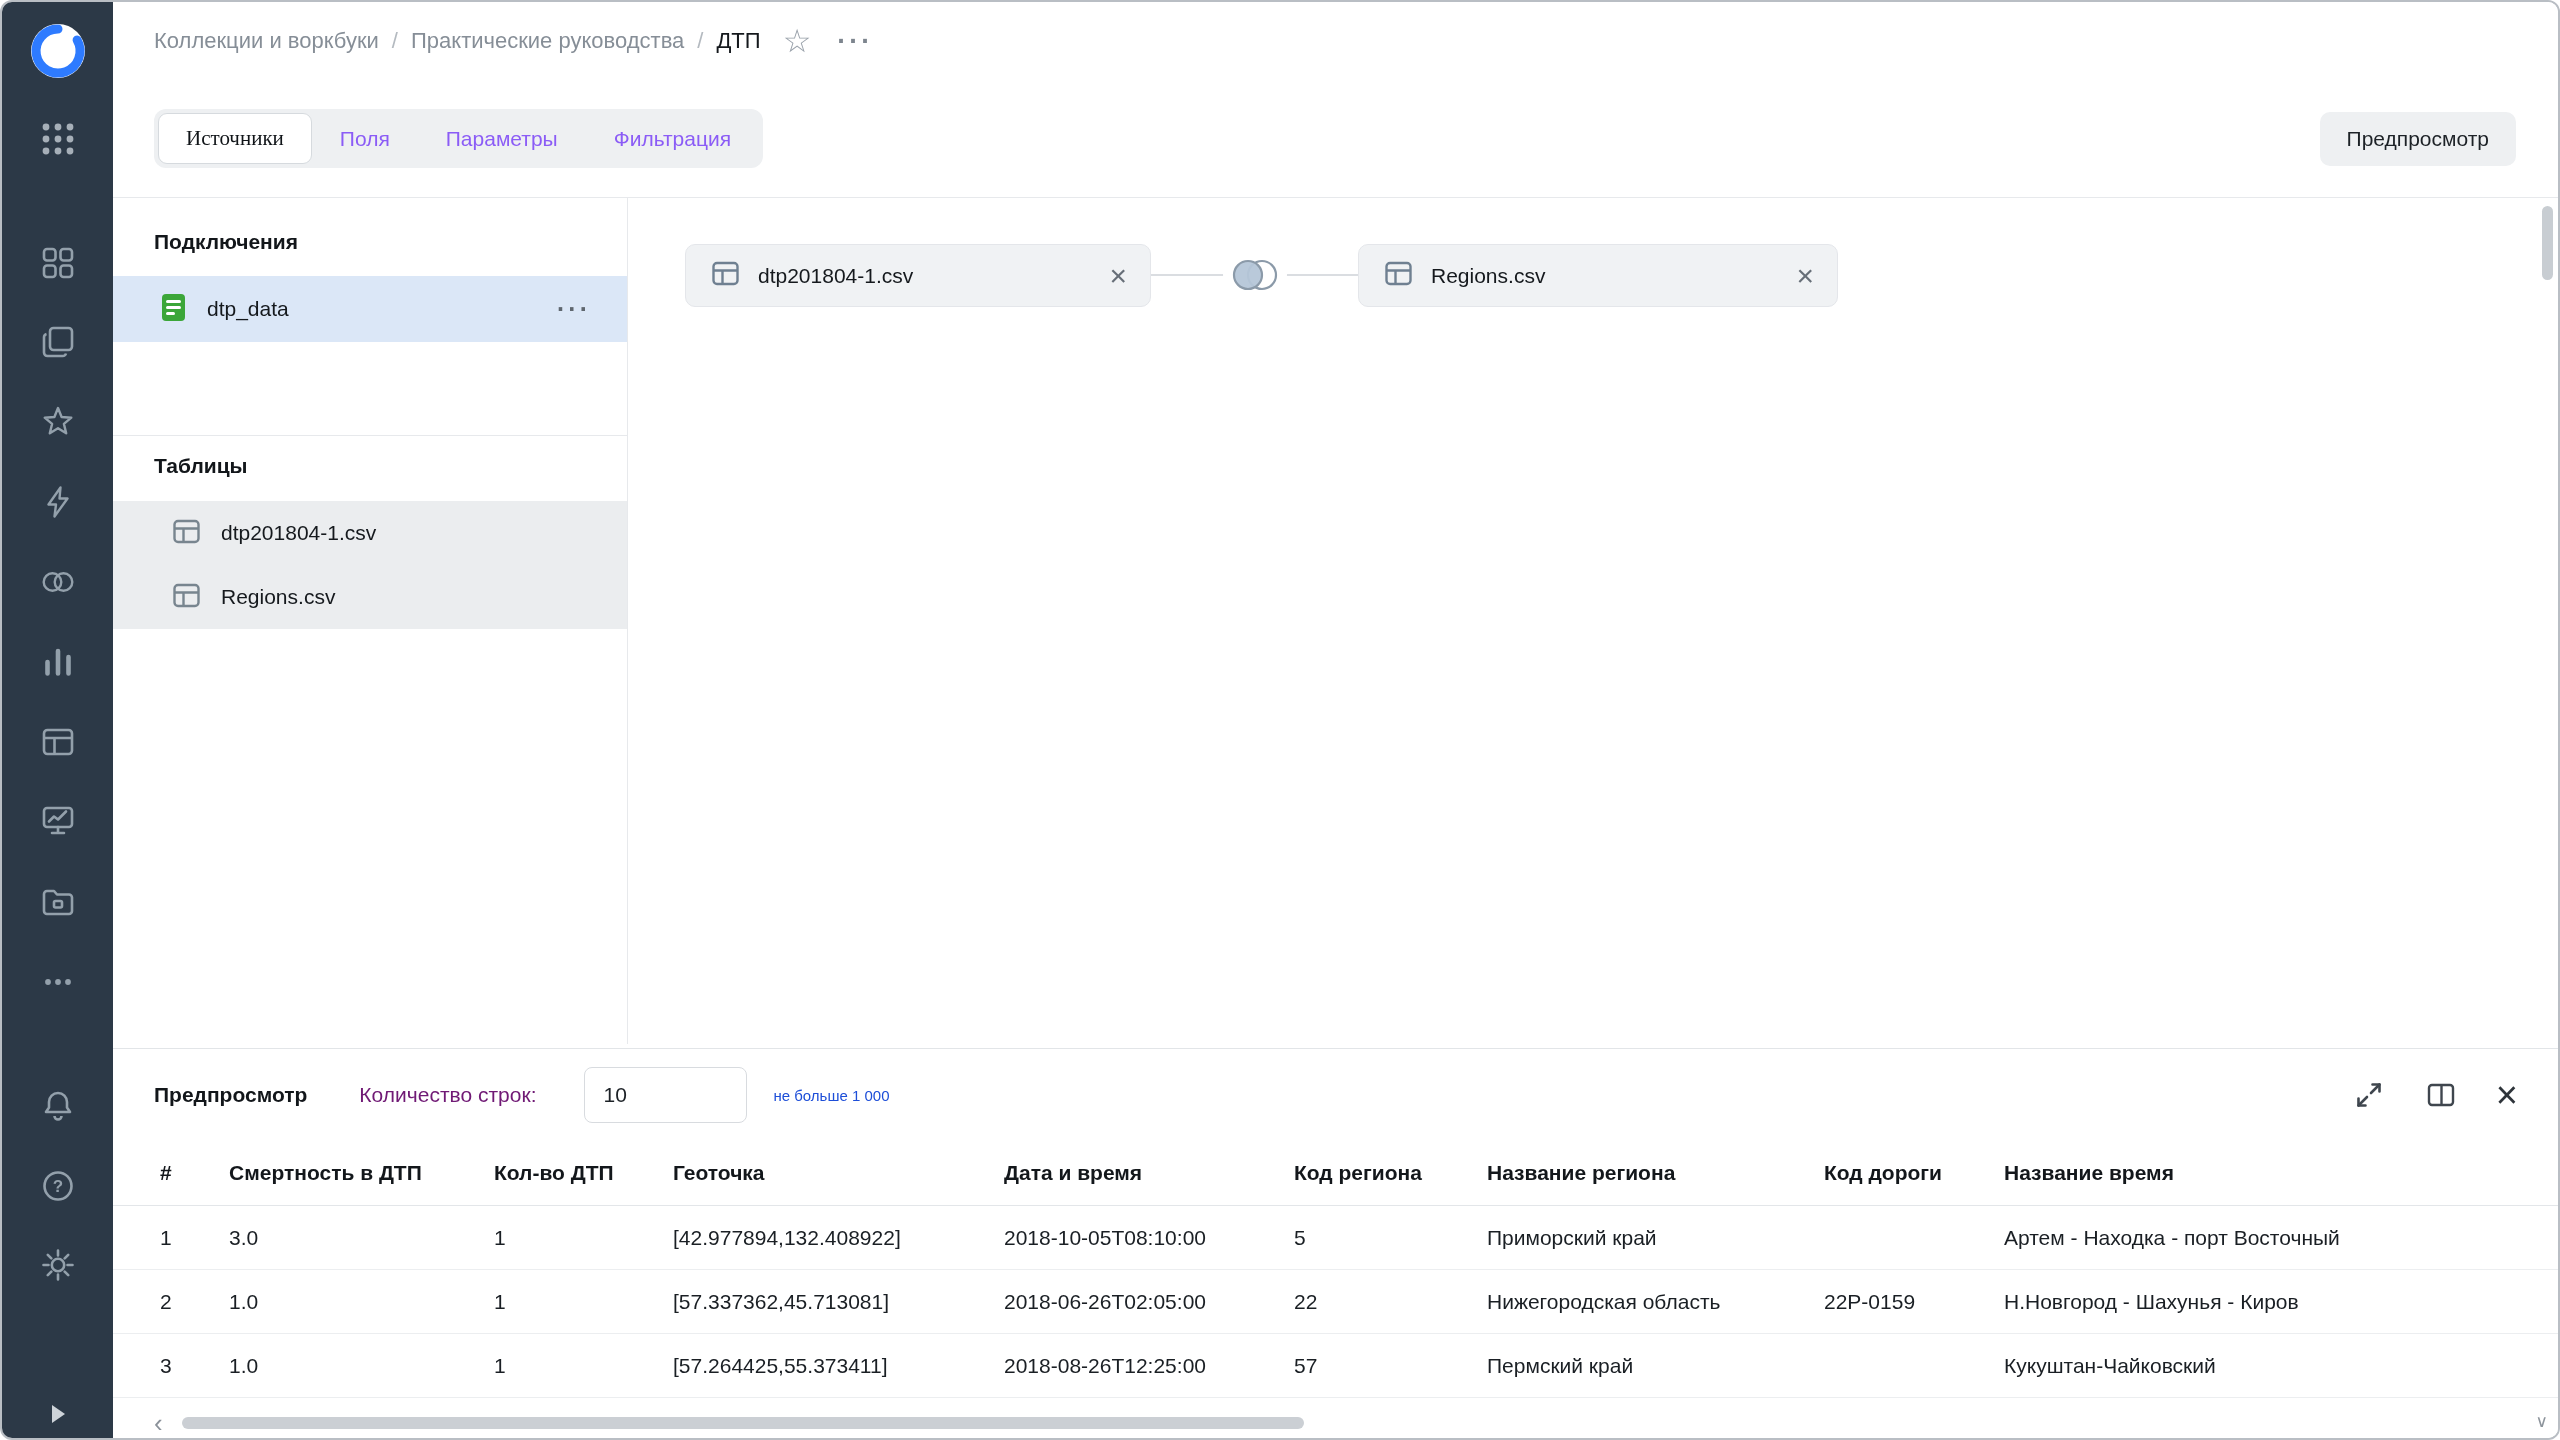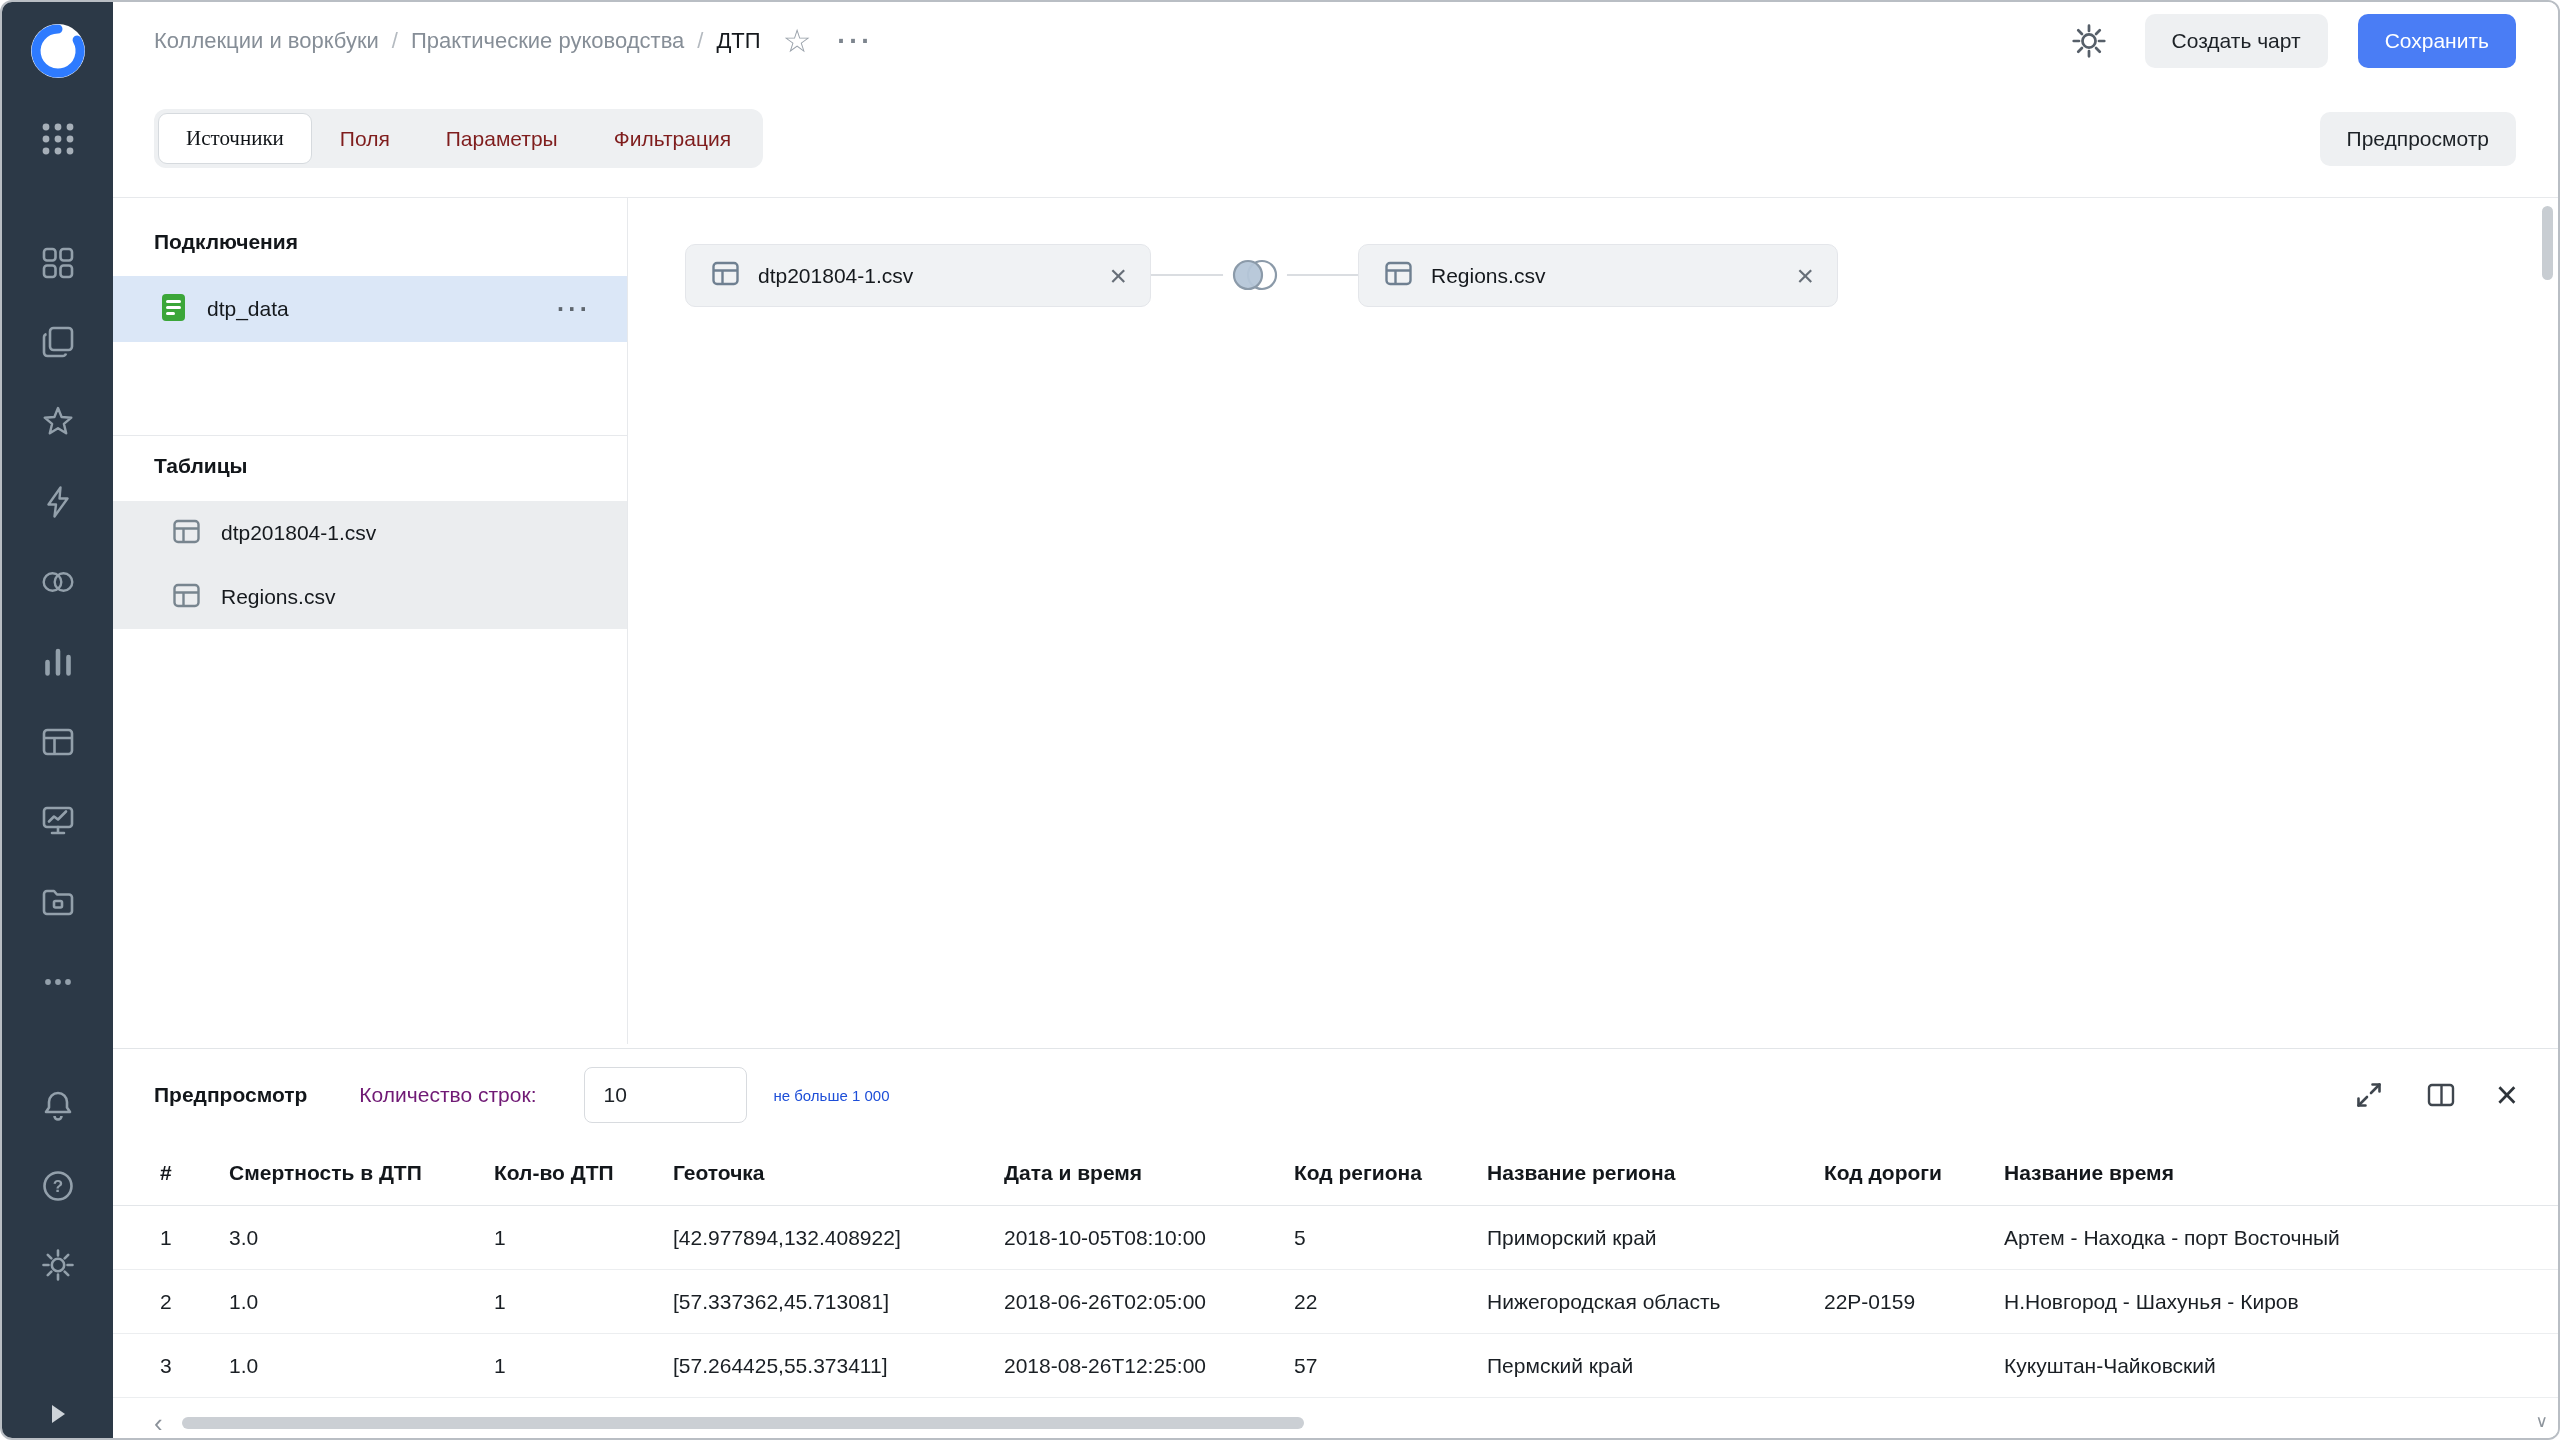--- a/index.html
+++ b/index.html
@@ -26,21 +26,21 @@
   .header-gear { margin-right:36px; cursor:pointer; display:flex; }
   .btn { display:inline-flex; align-items:center; justify-content:center; height:54px; padding:0 27px;
          border:none; border-radius:10px; font-size:21px; font-family:inherit; cursor:pointer; }
   .btn-gray { background:#eef0f2; color:#1d2227; }
   .btn-blue { background:#4a7df5; color:#ffffff; margin-left:30px; }
 
   
   .tabs-row { position:absolute; left:111px; top:78px; right:0; height:118px; background:#fff;
               border-bottom:1px solid #e7e9ec; display:flex; align-items:center; padding:0 42px 0 41px; }
   .tabgroup { display:flex; background:#eef0f2; border-radius:12px; padding:4px; }
-  .tab { height:51px; display:flex; align-items:center; padding:0 27px; font-size:21px; color:#7f1d1d;
+  .tab { height:51px; display:flex; align-items:center; padding:0 27px; font-size:21px; color:#8b5cf6;
          border-radius:9px; border:1px solid transparent; cursor:pointer; white-space:nowrap; }
   .tab.active { background:#fff; border-color:#d6dade; color:#101418;font-family:Liberation Serif, serif; }
   .preview-btn { margin-left:auto; }
 
   
   .content { position:absolute; left:111px; top:196px; right:0; bottom:394px; display:flex; }
   .left-panel { width:515px; border-right:1px solid #e7e9ec; background:#fff; position:relative; }
   .panel-title { font-weight:bold; font-size:21px; color:#12161a; padding-left:41px; }
   .t1 { padding-top:32px; }
   .t2 { margin-top:18px; }
@@ -207,30 +207,20 @@
   <header class="header">
     <nav class="breadcrumb">
       <span class="bc-link">Коллекции и воркбуки</span>
       <span class="bc-sep">/</span>
       <span class="bc-link">Практические руководства</span>
       <span class="bc-sep">/</span>
       <span class="bc-current">ДТП</span>
     </nav>
     <span class="star">☆</span>
     <span class="more-dots">···</span>
-    <div class="header-right">
-      <span class="header-gear">
-        <svg width="40" height="40" viewBox="0 0 38 38" fill="none" stroke="#565f69" stroke-width="2.6" stroke-linecap="round">
-          <circle cx="19" cy="19" r="6.2"></circle>
-          <path d="M19 4.5 v5 M19 28.5 v5 M4.5 19 h5 M28.5 19 h5 M8.8 8.8 l3.5 3.5 M25.7 25.7 l3.5 3.5 M29.2 8.8 l-3.5 3.5 M12.3 25.7 l-3.5 3.5"></path>
-        </svg>
-      </span>
-      <button class="btn btn-gray">Создать чарт</button>
-      <button class="btn btn-blue">Сохранить</button>
-    </div>
   </header>
 
   <div class="tabs-row">
     <div class="tabgroup">
       <div class="tab active">Источники</div>
       <div class="tab">Поля</div>
       <div class="tab">Параметры</div>
       <div class="tab">Фильтрация</div>
     </div>
     <button class="btn btn-gray preview-btn">Предпросмотр</button>

